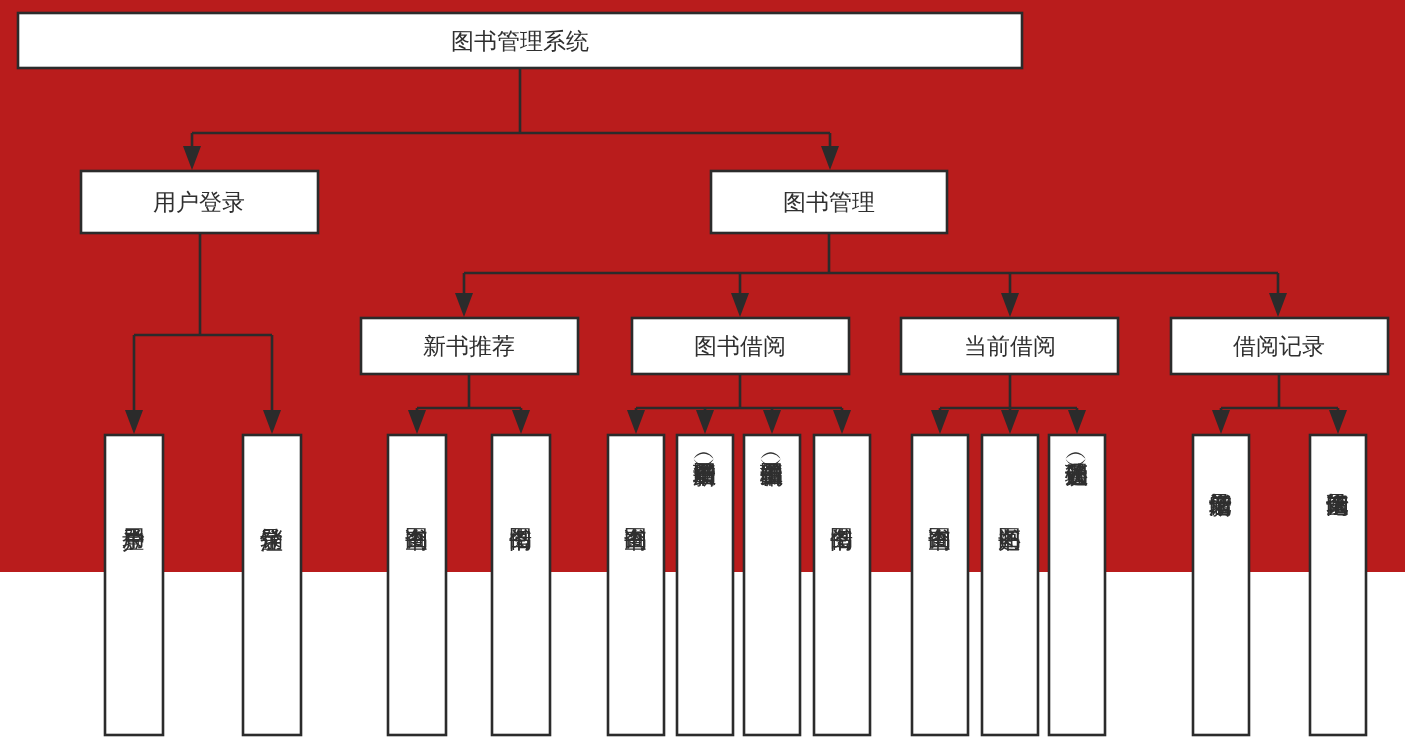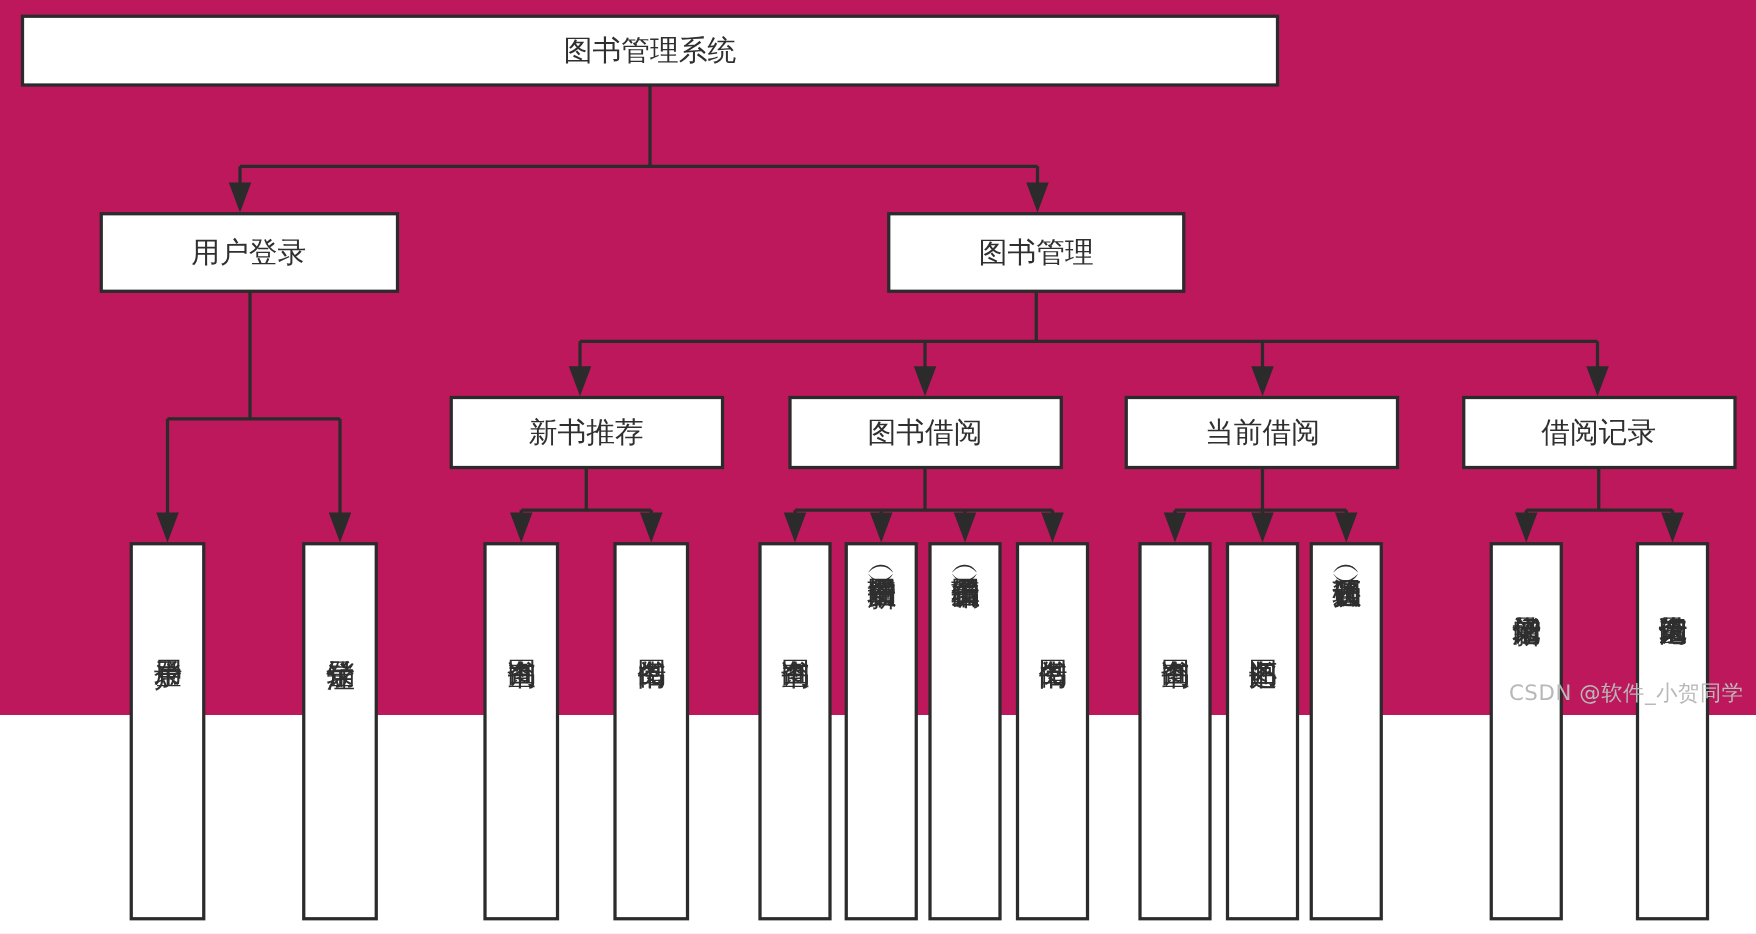--- a/index.html
+++ b/index.html
@@ -10,21 +10,21 @@
   body {
     width: 1405px;
     height: 747px;
     font-family: "DejaVu Sans", "Liberation Sans", sans-serif;
     overflow: hidden;
   }
   #diagram-root {
     position: relative;
     width: 1405px;
     height: 572px;
-    background: #be185d;
+    background: #b91c1c;
   }
   svg.diagram {
     position: absolute;
     top: 0;
     left: 0;
     width: 1405px;
     height: 747px;
   }
   .node-box {
     fill: #ffffff;
@@ -224,15 +224,14 @@
       <rect class="node-box" x="1193" y="435" width="56" height="300"></rect>
       <text class="node-label-v" x="1221" y="475">新增借阅记录</text>
     </g>
     <g>
       <rect class="node-box" x="1310" y="435" width="56" height="300"></rect>
       <text class="node-label-v" x="1338" y="475">查询借阅记录</text>
     </g>
 
   </svg>
 
-  <div class="watermark-text">CSDN @软件_小贺同学</div>
 
 </div>
 
 </body></html>

